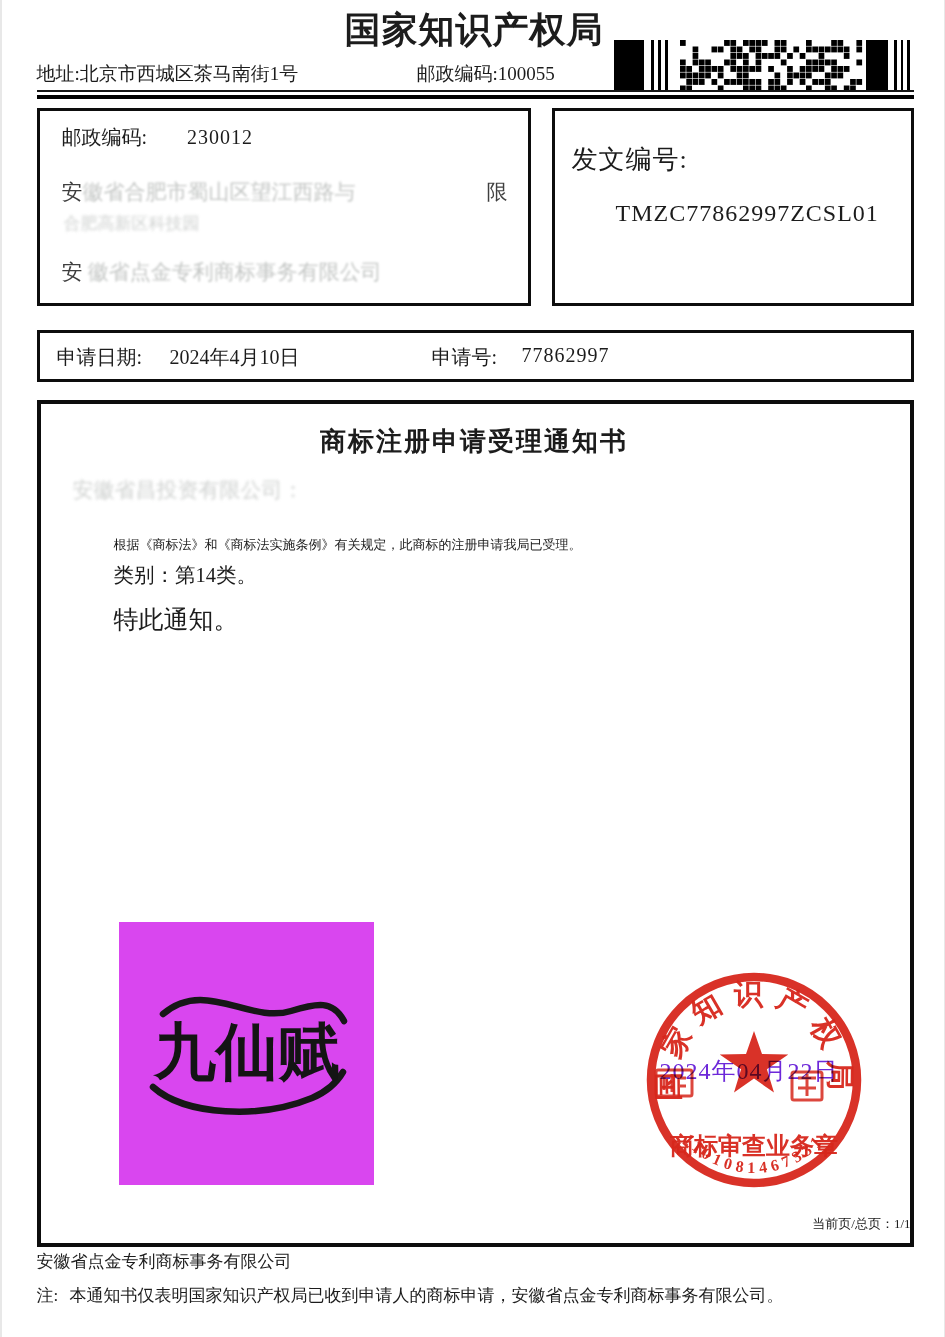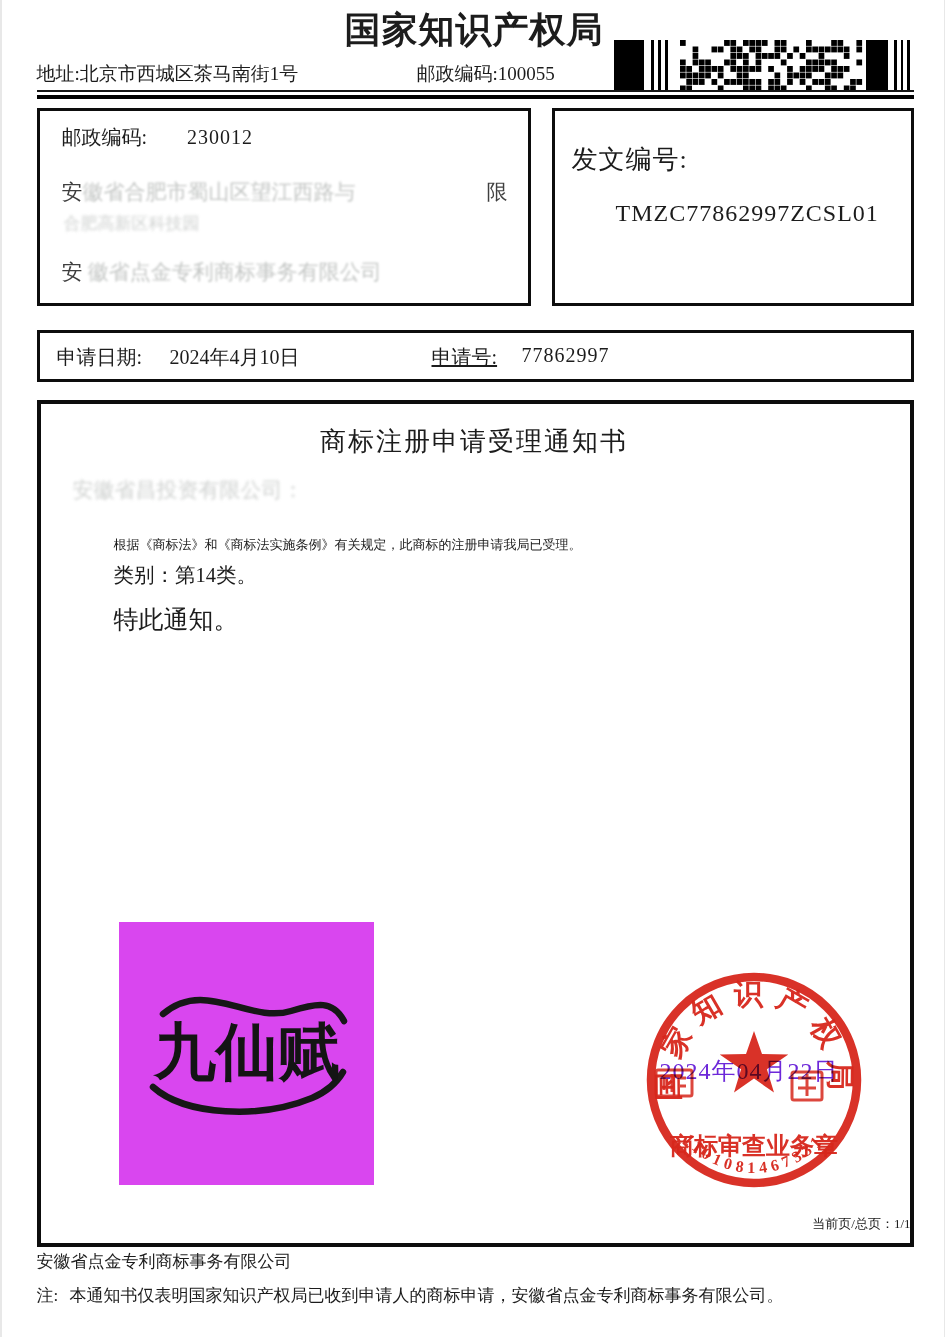--- a/index.html
+++ b/index.html
@@ -31,24 +31,24 @@
 
   .anchor{color:#3f3f3f;}
   .faded{color:#b9bcba;filter:blur(1.1px);opacity:.85;}
   .faded2{color:#c3c6c4;filter:blur(1.4px);opacity:.8;}
 
   .dp-label{left:570px;top:142px;font-size:26px;font-weight:400;letter-spacing:1px;}
   .dp-value{left:614px;top:200px;font-size:24px;letter-spacing:1px;}
 
   .ab-date-label{left:55px;top:344px;font-size:20px;}
   .ab-date-value{left:168px;top:344px;font-size:20px;}
-  .ab-num-label{left:430px;top:344px;font-size:20px;text-decoration:underline;}
+  .ab-num-label{left:430px;top:344px;font-size:20px;}
   .ab-num-value{left:520px;top:344px;font-size:20px;letter-spacing:1px;}
 
-  .notice-title{top:424px;left:0;width:945px;text-align:center;font-size:26px;font-weight:400;letter-spacing:2px;}
+  .notice-title{top:424px;left:0;width:945px;text-align:center;font-size:26px;font-weight:700;letter-spacing:2px;}
   .notice-addressee{left:71px;top:476px;font-size:21px;}
   .notice-body{left:112px;top:536px;font-size:13px;}
   .notice-category{left:112px;top:561px;font-size:20.5px;}
   .notice-closing{left:112px;top:603px;font-size:25px;}
 
   .tm-block{left:117px;top:922px;width:255px;height:263px;background:#d946ef;}
   .tm-block svg{display:block;}
   .tm-text{font-weight:900;font-family:"Liberation Serif","DejaVu Serif",serif;}
 
   .seal{left:640px;top:968px;width:224px;height:224px;}

